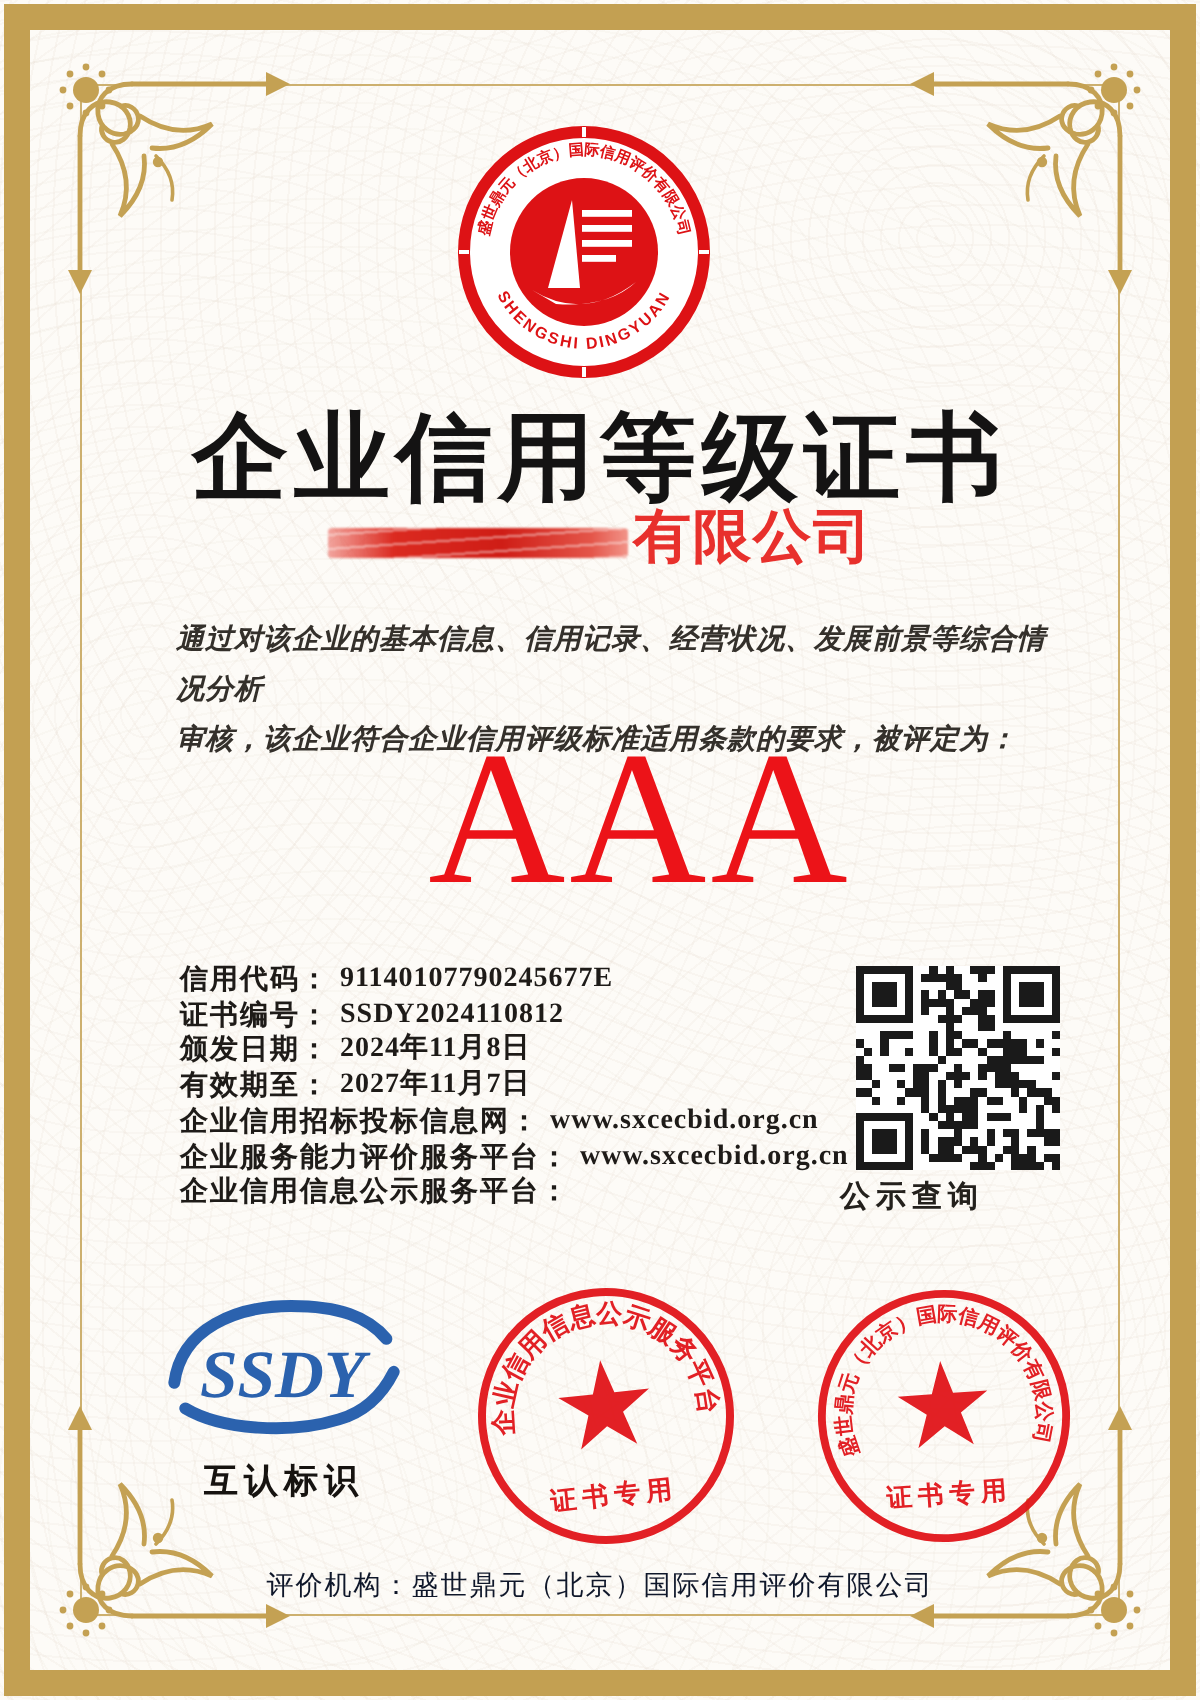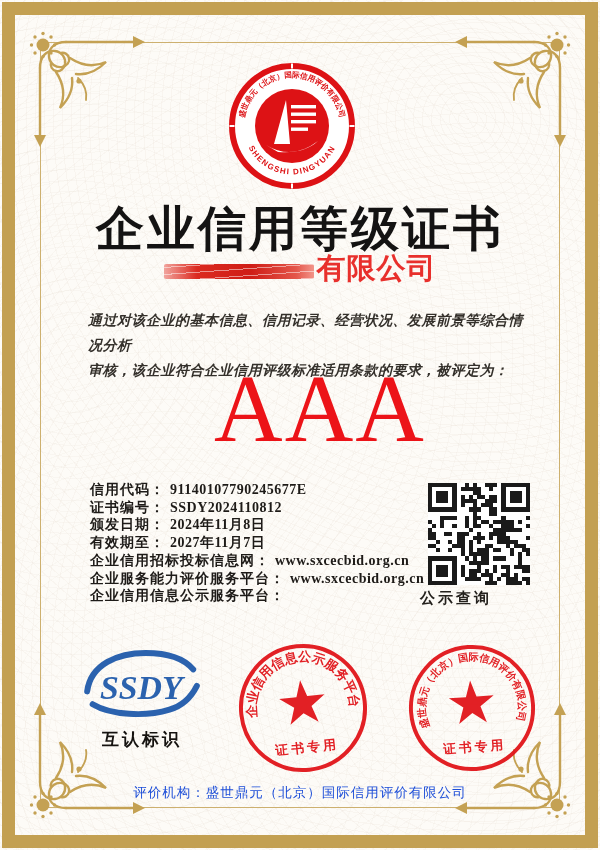--- a/index.html
+++ b/index.html
@@ -34,21 +34,21 @@
   .info .lbl{font-family:Liberation Sans, sans-serif;font-weight:bold;letter-spacing:1px;}
   .info .val{font-family:"Liberation Serif","DejaVu Serif",serif;font-weight:bold;margin-left:5px;letter-spacing:.5px;}
   .qr-box{left:428px;top:483px;width:102px;height:102px;background:#fff;}
   .qr-box svg{display:block;width:102px;height:102px;shape-rendering:crispEdges;}
   .qr-caption{left:420px;top:589px;width:118px;font-family:"Liberation Serif","DejaVu Serif",serif;font-weight:bold;font-size:15px;letter-spacing:3px;color:#24211d;}
   .mutual{left:68px;top:648px;width:148px;text-align:center;}
   .mutual-label{margin-top:2px;font-family:"Liberation Serif","DejaVu Serif",serif;font-weight:bold;font-size:17px;letter-spacing:3px;color:#161310;}
   .seal{z-index:4;opacity:.95;}
   .seal.s1{left:237px;top:642px;width:132px;height:132px;transform:rotate(-6deg);}
   .seal.s2{left:407px;top:643px;width:130px;height:130px;transform:rotate(-4deg);}
-  .footer{left:0;top:784px;width:100%;text-align:center;font-size:13.5px;letter-spacing:1px;color:#1d4ed8;z-index:3;}
+  .footer{left:0;top:784px;width:100%;text-align:center;font-size:13.5px;letter-spacing:1px;color:#0f172a;z-index:3;}
 </style>
 </head>
 <body>
 
 <div class="paper">
 
   <div class="frame-band"></div>
   <div class="inner-line"></div>
 
   <svg class="corner tl" viewBox="0 0 135 135">

